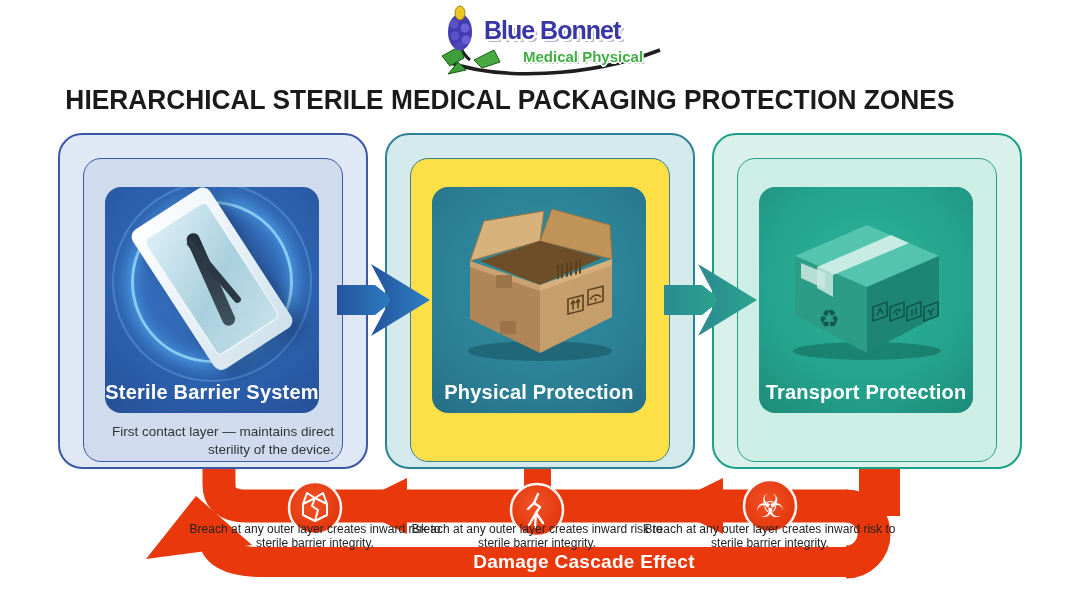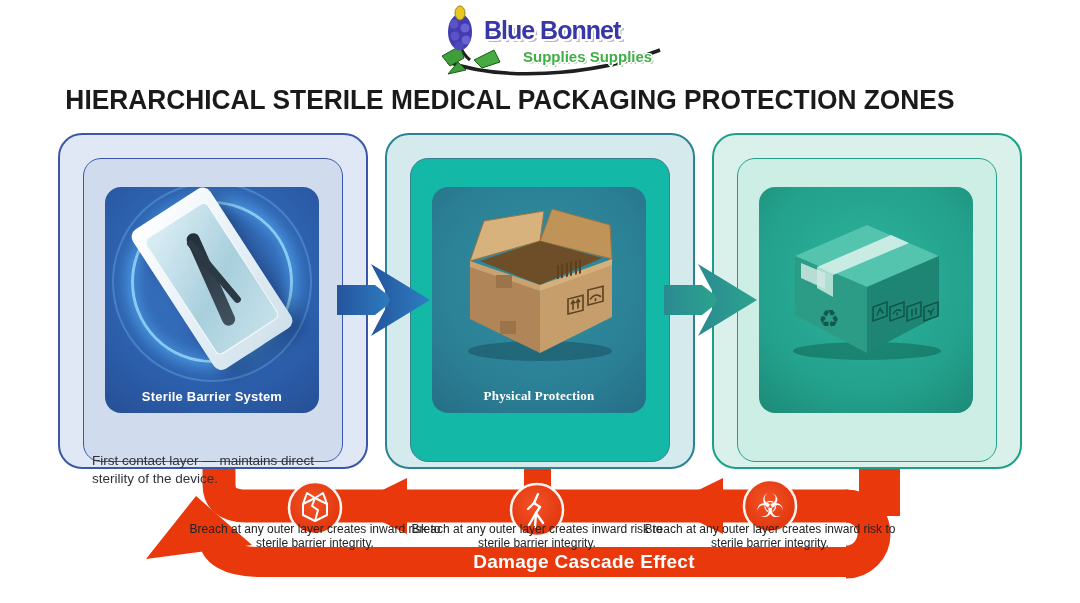--- a/index.html
+++ b/index.html
@@ -19,29 +19,29 @@
   
   .main-title{position:absolute;left:0;top:84px;width:1020px;text-align:center;}
   .main-title span{display:inline-block;transform:scaleX(.94);transform-origin:center;
     font-size:28px;font-weight:800;color:#1a1a1a;letter-spacing:0px;white-space:nowrap;}
 
   
   .card{position:absolute;top:133px;width:306px;height:332px;border-radius:24px;border:2px solid;z-index:2;}
   .card-mid{position:absolute;left:23px;right:23px;top:23px;bottom:5px;border-radius:18px;border:1.5px solid;}
   .card-core{position:absolute;left:21px;right:23px;top:28px;height:226px;border-radius:16px;overflow:hidden;}
   .zone-title{position:absolute;left:0;right:0;bottom:9px;text-align:center;color:#fff;
-    font-size:13px;font-weight:bold;letter-spacing:.2px;}
-  .zone-desc{position:absolute;left:50%;transform:translateX(-50%);top:264px;width:242px;text-align:left;
-    font-size:13.5px;line-height:1.32;color:#2f3338;margin-top:29px;}
+    font-size:20px;font-weight:bold;letter-spacing:.2px;}
+  .zone-desc{position:absolute;left:50%;transform:translateX(-50%);top:264px;width:242px;text-align:right;
+    font-size:13.5px;line-height:1.32;color:#2f3338;}
 
   .c1{background:#e0e7f5;border-color:#3a57a8;}
   .c1 .card-mid{background:#d0dbee;border-color:#3a57a8;}
   .c1 .card-core{background:radial-gradient(circle at 50% 40%, #3e7ccb, #2b5da9 68%, #264f95);}
   .c2{background:#d4eaed;border-color:#2b8294;}
-  .c2 .card-mid{background:#14b8a6;border-color:#35818f;font-family:Liberation Serif, serif;}
+  .c2 .card-mid{background:#fde047;border-color:#35818f;}
   .c2 .card-core{background:radial-gradient(circle at 50% 42%, #31909f, #2b7f95 65%, #256e85);}
   .c3{background:#d9f1ea;border-color:#1ba089;}
   .c3 .card-mid{background:#cdeee4;border-color:#23a089;}
   .c3 .card-core{background:radial-gradient(circle at 50% 42%, #2db49c, #23a18c 65%, #1c8a77);}
 
   
   .ring{position:absolute;left:50%;top:42%;width:156px;height:156px;border-radius:50%;
     transform:translate(-50%,-50%);border:3px solid rgba(150,220,255,.85);
     box-shadow:0 0 16px 4px rgba(90,185,255,.65), inset 0 0 14px 3px rgba(90,185,255,.5);}
   .ring2{position:absolute;left:50%;top:42%;width:196px;height:196px;border-radius:50%;
@@ -83,21 +83,21 @@
 
     <ellipse cx="32" cy="28" rx="12" ry="18" fill="#433cb0"></ellipse>
     <circle cx="26" cy="20" r="4.5" fill="#5a52c6"></circle>
     <circle cx="37" cy="24" r="4.5" fill="#6a62d4"></circle>
     <circle cx="27" cy="32" r="4.5" fill="#5a52c6"></circle>
     <circle cx="38" cy="36" r="4.5" fill="#6a62d4"></circle>
     <circle cx="31" cy="42" r="4.5" fill="#4f47bc"></circle>
     <ellipse cx="32" cy="9" rx="5" ry="7" fill="#e8c820" stroke="#9c8410" stroke-width="1"></ellipse>
   </svg>
   <div class="logo-line1">Blue Bonnet</div>
-  <div class="logo-line2">Supplies Supplies</div>
+  <div class="logo-line2">Medical Physical</div>
 </div>
 
 <div class="main-title">
   <span>HIERARCHICAL STERILE MEDICAL PACKAGING PROTECTION ZONES</span>
 </div>
 
 <div class="card c1" style="left:58px;">
   <div class="card-mid">
     <div class="card-core">
       <div>
@@ -188,20 +188,21 @@
           <g transform="translate(140,106) skewY(-20)">
               <rect width="14" height="14"></rect>
               <path d="M 5 11 L 5 4 M 9 11 L 9 4"></path>
             </g>
           <g transform="translate(157,106) skewY(-20)">
               <rect width="14" height="14"></rect>
               <path d="M 4 5 L 7 8 L 10 5 M 7 8 L 7 11"></path>
             </g>
         </g>
       </svg>
+      <div class="zone-title">Transport Protection</div>
     </div>
   </div>
 </div>
 
 <svg class="flow-arrow" style="left:337px;" viewBox="0 0 96 84">
   <defs>
     <linearGradient id="ag1" x1="0" y1="0" x2="1" y2="0">
       <stop offset="0" stop-color="#24549c"></stop>
         <stop offset="1" stop-color="#2e7fc2"></stop>
     </linearGradient>

